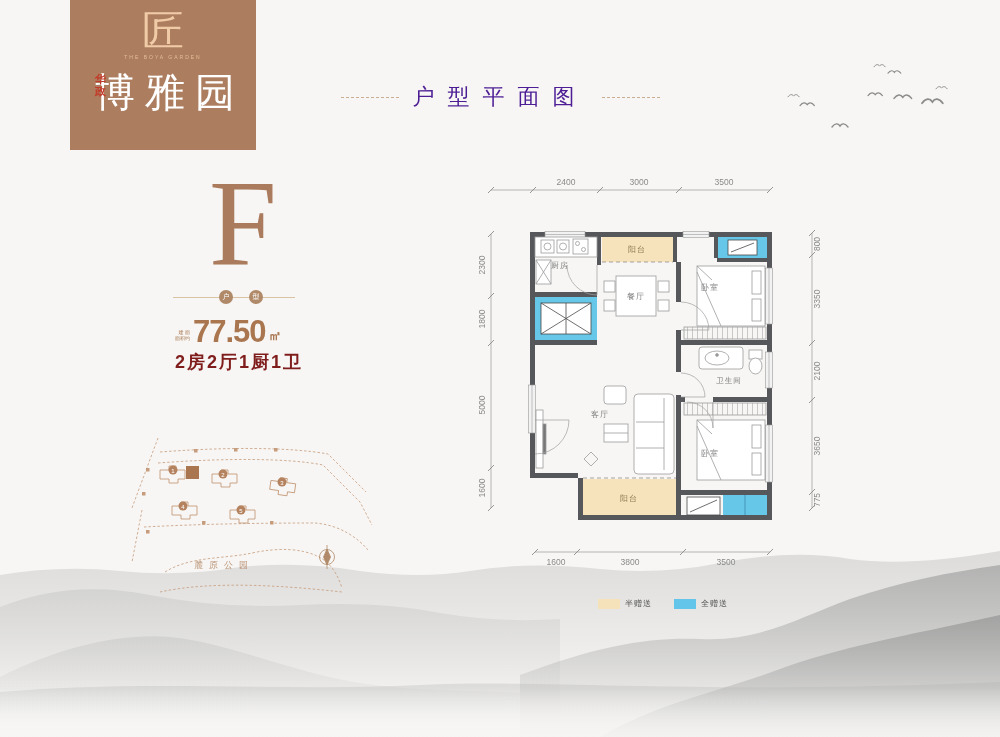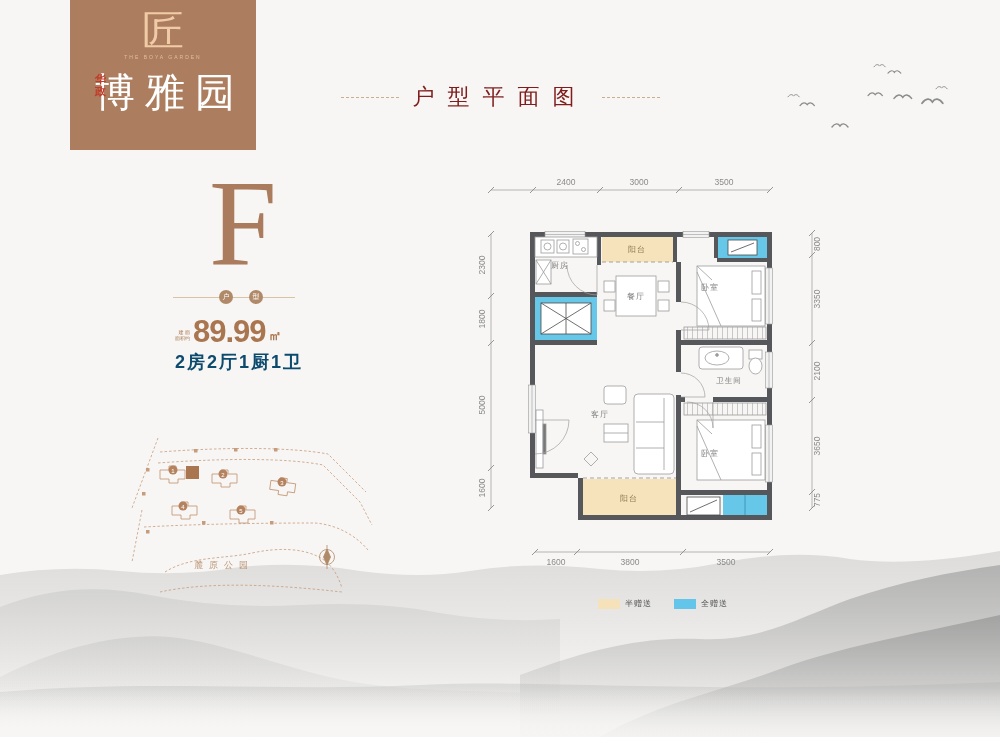--- a/index.html
+++ b/index.html
@@ -31,21 +31,21 @@
     font-family:"Liberation Serif", serif;font-size:40px;color:#ffffff;
     letter-spacing:10px;margin-left:14px;text-align:center;
   }
   
   .hdr{
     position:absolute;left:330px;top:82px;width:340px;height:30px;
     display:flex;align-items:center;justify-content:center;
   }
   .hdr .rule{flex:0 0 58px;border-top:1px dashed #c9ae92;height:0;}
   .hdr .t{
-    margin:0 14px;color:#7f1d1d;font-size:22px;letter-spacing:13px;
+    margin:0 14px;color:#4c1d95;font-size:22px;letter-spacing:13px;
     font-family:"Liberation Serif", serif;white-space:nowrap;
   }
   
   .unit-letter{
     position:absolute;left:183px;top:168px;width:120px;
     font-family:"Liberation Serif", serif;font-size:122px;line-height:110px;
     color:#aa7b5c;text-align:center;
   }
   .unit-divider{
     position:absolute;left:173px;top:290px;width:122px;height:14px;
@@ -55,21 +55,21 @@
     position:absolute;top:0;width:14px;height:14px;border-radius:50%;
     background:#b08968;color:#fff;font-size:7px;line-height:14px;text-align:center;
   }
   .unit-divider .b1{left:46px;} .unit-divider .b2{left:76px;}
   .unit-area{position:absolute;left:175px;top:318px;display:flex;align-items:flex-end;}
   .unit-area .small{font-size:5px;color:#a9764f;line-height:6px;margin:0 3px 5px 0;text-align:right;}
   .unit-area .num{font-size:31px;font-weight:bold;color:#a9764f;line-height:28px;letter-spacing:-1px;}
   .unit-area .sq{font-size:13px;color:#a9764f;margin:0 0 1px 3px;font-weight:bold;}
   .unit-config{
     position:absolute;left:175px;top:350px;font-size:18px;font-weight:bold;
-    color:#0c4a6e;letter-spacing:2px;
+    color:#7f1d1d;letter-spacing:2px;
   }
   
   .legend{position:absolute;left:598px;top:598px;display:flex;align-items:center;}
   .legend .item{display:flex;align-items:center;margin-right:22px;}
   .legend .sw{width:22px;height:10px;margin-right:5px;}
   .legend .sw-half{background:#f6e2ba;}
   .legend .sw-full{background:#63c5e9;}
   .legend .lb{font-size:8px;color:#555;letter-spacing:1px;}
   svg{position:absolute;left:0;top:0;}
   text{font-family:"Liberation Sans", sans-serif;}
@@ -149,21 +149,21 @@
 <div class="unit-divider">
   <div class="line"></div>
   <div class="b b1">户</div>
   <div class="b b2">型</div>
 </div>
 <div class="unit-area">
   <div class="small">
     <div>建 面</div>
     <div>面积约</div>
   </div>
-  <div class="num">89.99</div>
+  <div class="num">77.50</div>
   <div class="sq">㎡</div>
 </div>
 <div class="unit-config">2房2厅1厨1卫</div>
 
 <svg width="245" height="185" style="left:130px;top:430px" viewBox="0 0 245 185">
   <g stroke="#c69c7c" stroke-width=".8" fill="none" stroke-dasharray="2.5,2">
     <path d="M28,8 L2,78"></path>
     <path d="M12,80 L2,132"></path>
     <path d="M30,22 C95,17 160,17 198,24 L236,62"></path>
     <path d="M28,33 C95,28 158,28 193,35 L230,72 L242,95"></path>

